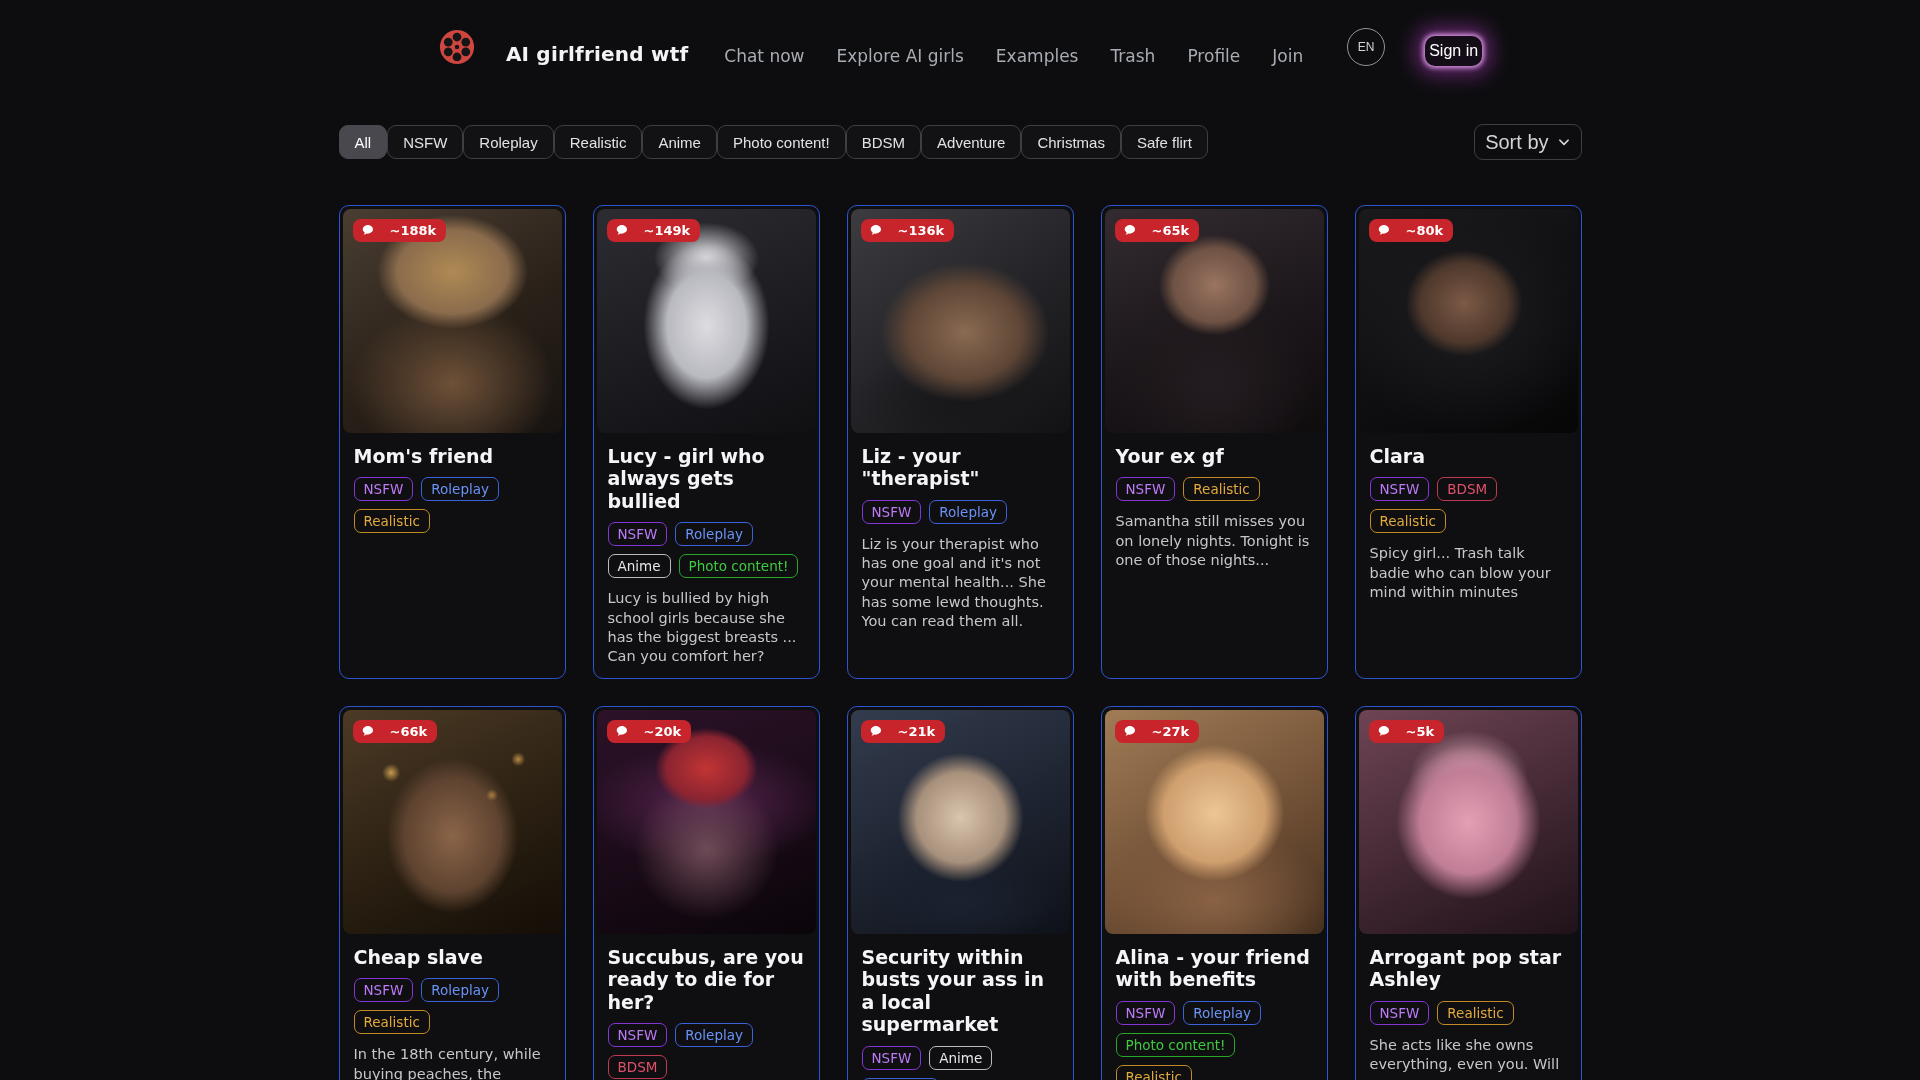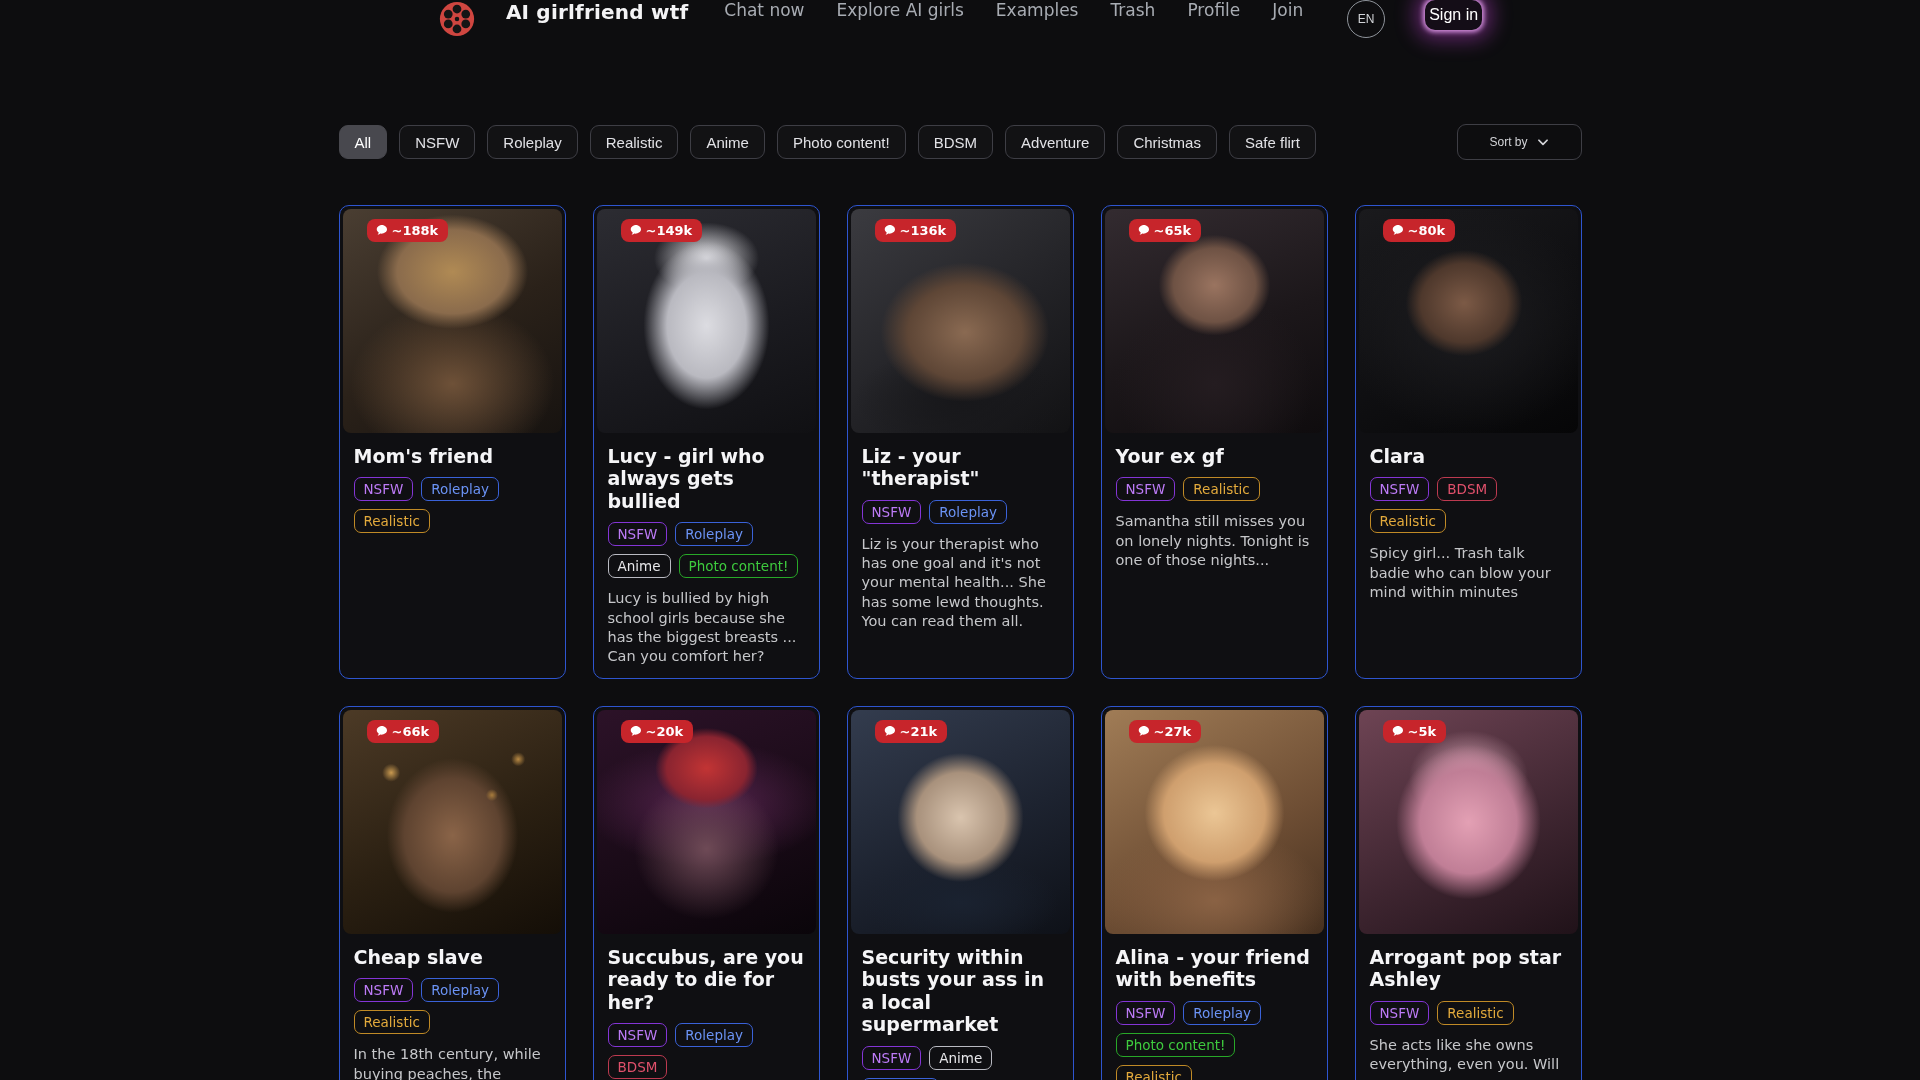--- a/index.html
+++ b/index.html
@@ -1,51 +1,51 @@
 <!DOCTYPE html>
 <html><head>
 <meta charset="utf-8">
 <style>
   * { margin:0; padding:0; box-sizing:border-box; }
   html,body { width:1920px; height:1080px; overflow:hidden;
     background:#0d0d0f; font-family:"DejaVu Sans","Liberation Sans",sans-serif; }
 
   
-  .nav { height:66px; display:flex; align-items:flex-start; justify-content:center; gap:30px; }
+  .nav { height:66px; display:flex; align-items:flex-end; justify-content:center; gap:30px; }
   .logo { width:38px; height:38px; flex:0 0 auto; }
   .brand { color:#f3f3f5; font-size:20px; font-weight:bold; letter-spacing:.2px; margin-right:6px; }
   .nav-link { color:#a8acb3; font-size:17px; text-decoration:none; cursor:pointer; }
   .lang-btn { width:38px; height:38px; border-radius:50%; border:1px solid #8f949b;
     background:transparent; color:#d2d4d8; font-size:12px; display:flex;
     align-items:center; justify-content:center; cursor:pointer; margin-left:14px; }
   .signin-btn { margin-left:10px; background:#140d17; color:#ffffff; font-size:16px;
     border:none; border-radius:10px; padding:6px 4px; cursor:pointer;
     box-shadow:0 0 5px 2px rgba(244,170,255,.85), 0 0 20px 10px rgba(186,64,205,.45); }
 
   
   .content { width:1243px; margin:0 auto; }
   .filters { margin-top:58px; display:flex; align-items:center; }
-  .chips { display:flex; gap:12px; flex-wrap:nowrap; }
+  .chips { display:flex; flex-wrap:nowrap; }
   .chip { height:34px; padding:0 15px; font-size:15px; color:#e2e2e6;
     background:#121214; border:1px solid #3e3e45; border-radius:9px; cursor:pointer; }
   .chip-selected { background:#48484e; border-color:#48484e; color:#ffffff; }
   .sort { margin-left:auto; height:36px; display:flex; align-items:center; gap:8px;
-    padding:0 31px; border:1px solid #3e3e45; border-radius:9px; background:transparent;
-    color:#d3d4d8; font-size:12px; cursor:pointer; }
+    padding:0 10px; border:1px solid #3e3e45; border-radius:9px; background:transparent;
+    color:#d3d4d8; font-size:20px; cursor:pointer; }
   .sort svg { width:14px; height:14px; stroke:#d3d4d8; }
 
   
   .grid { margin-top:45px; display:grid; grid-template-columns:repeat(5,227px);
     gap:27px; grid-auto-rows:474px; }
   .card { background:#0f0f12; border:1px solid #2e55d0; border-radius:10px;
     padding:3px; overflow:hidden; cursor:pointer; position:relative; }
   .card-img { height:224px; border-radius:8px; position:relative; overflow:hidden; }
-  .badge { position:absolute; top:10px; left:24px; background:#c7252b; color:#fff;
+  .badge { position:absolute; top:10px; left:10px; background:#c7252b; color:#fff;
     border-radius:8px; padding:4px 10px 4px 8px; display:flex; align-items:center;
-    gap:2px; font-size:13px; font-weight:600; }
+    gap:14px; font-size:13px; font-weight:600; }
   .badge svg { width:15px; height:15px; }
   .card-body { padding:12px 11px 10px; }
   .card-title { color:#f5f5f7; font-size:19px; font-weight:bold; line-height:1.18; }
   .tags { display:flex; flex-wrap:wrap; gap:8px; margin-top:10px; }
   .tag { font-size:13.5px; padding:3px 9px; border-radius:7px; border:1px solid #888;
     color:#ddd; background:transparent; white-space:nowrap; }
   .t-nsfw        { color:#bd7bf7; border-color:#8435d6; }
   .t-roleplay    { color:#6b93f5; border-color:#3a62d9; }
   .t-realistic   { color:#e3aa3c; border-color:#c08a26; }
   .t-anime       { color:#e7e7ea; border-color:#b9bac2; }

